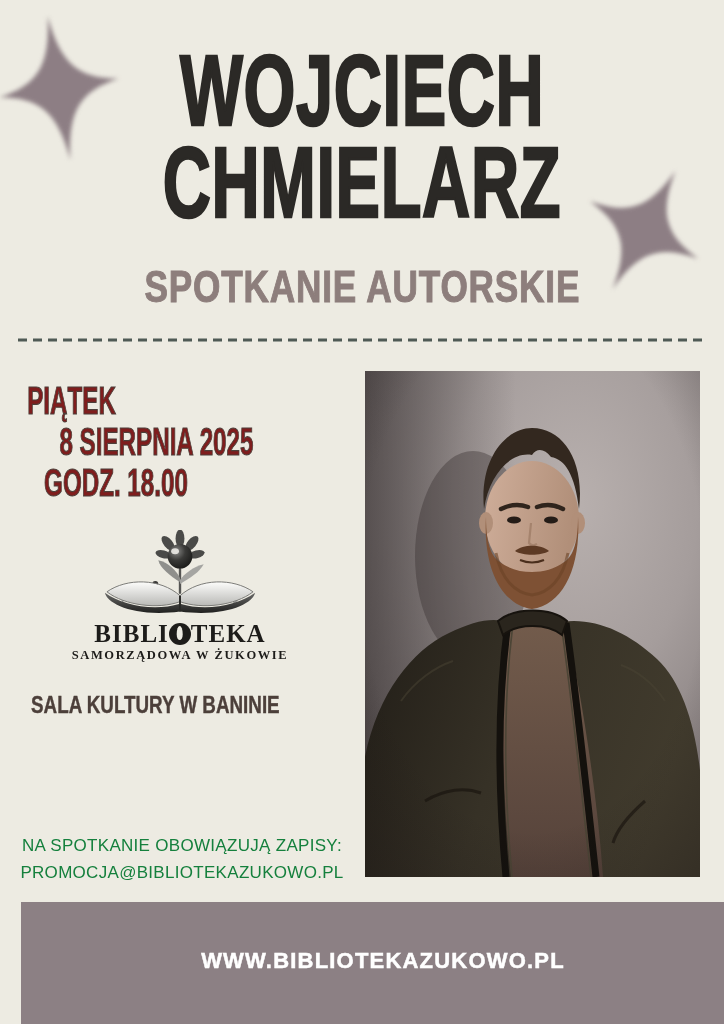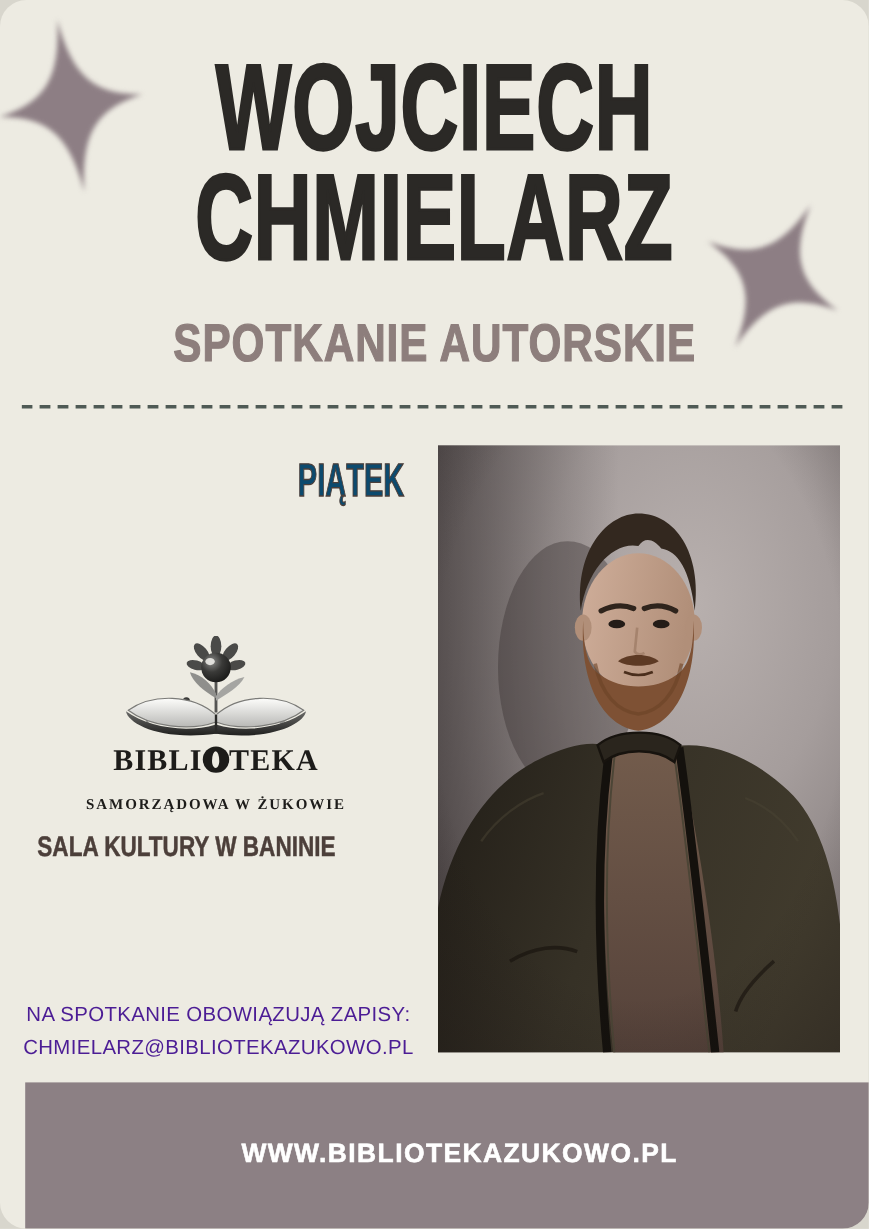--- a/index.html
+++ b/index.html
@@ -1,17 +1,17 @@
 <!DOCTYPE html>
 <html><head>
 <meta charset="utf-8">
 <style>
   html,body{margin:0;padding:0;}
   body{font-family:"Liberation Sans",sans-serif;background:#d8d6cd;}
-  .poster{position:relative;width:724px;height:1024px;overflow:hidden;background:#edebe2;margin:0 auto;border-radius:22px;}
+  .poster{position:relative;width:724px;height:1024px;overflow:hidden;background:#edebe2;margin:0 auto;}
 
   
   .star{position:absolute;pointer-events:none;filter:blur(2.2px);}
   .star svg{display:block;}
   .star-tl{left:-4px;top:12px;width:126px;height:152px;transform:rotate(-9deg);}
   .star-r{left:580px;top:160px;width:128px;height:140px;transform:rotate(28deg);}
 
   
   .cond{display:inline-block;transform-origin:50% 50%;white-space:nowrap;}
 
@@ -20,45 +20,45 @@
          -webkit-text-stroke:2.6px #2b2926;letter-spacing:1px;}
   .title .cond{transform:scaleX(0.66);}
 
   .subtitle{position:absolute;left:0;top:262px;width:724px;text-align:center;
             color:#8d7e7c;font-weight:bold;font-size:44px;
             -webkit-text-stroke:1px #8d7e7c;letter-spacing:1px;}
   .subtitle .cond{transform:scaleX(0.80);}
 
   .divider{position:absolute;left:18px;top:330px;width:688px;height:8px;}
 
-  .when{position:absolute;left:0;top:380px;width:364px;text-align:right;
-        color:#0c4a6e;font-weight:bold;font-size:39px;line-height:41px;
+  .when{position:absolute;left:0;top:380px;width:364px;text-align:left;
+        color:#7f1d1d;font-weight:bold;font-size:39px;line-height:41px;
         -webkit-text-stroke:1.1px #4c3f3a;}
   .when .cond{transform:scaleX(0.62);}
 
   .logo{position:absolute;left:0;top:530px;width:360px;text-align:center;}
   .logo-graphic{width:158px;height:92px;display:block;margin:0 auto;}
   .logo-name{font-family:"Liberation Serif",serif;font-weight:bold;font-size:25px;
              color:#1d1c1a;letter-spacing:1px;line-height:24px;}
   .logo-o{display:inline-block;position:relative;width:0.88em;height:0.88em;
           background:#1d1c1a;border-radius:50%;color:transparent;vertical-align:-0.10em;
           overflow:hidden;}
   .logo-o::after{content:"";position:absolute;left:50%;top:16%;width:30%;height:64%;
           background:#edebe2;border-radius:50% 50% 50% 50% / 62% 62% 42% 42%;
           transform:translateX(-50%);}
   .logo-sub{font-family:"Liberation Serif",serif;font-weight:bold;font-size:12.5px;
-            color:#1d1c1a;letter-spacing:1.6px;margin-top:16px;}
+            color:#1d1c1a;letter-spacing:1.6px;margin-top:2px;}
 
   .venue{position:absolute;left:0;top:692px;width:364px;text-align:left;
          color:#4c3f3a;font-weight:bold;font-size:23.5px;line-height:26px;
          -webkit-text-stroke:0.4px #4c3f3a;}
   .venue .cond{transform:scaleX(0.80);}
 
   .register{position:absolute;left:0;top:832px;width:364px;text-align:center;
-            color:#4c1d95;font-size:17px;line-height:27px;letter-spacing:0.3px;}
+            color:#15803d;font-size:17px;line-height:27px;letter-spacing:0.3px;}
 
   .photo{position:absolute;left:365px;top:371px;width:335px;height:506px;}
   .photo svg{display:block;width:335px;height:506px;}
 
   .footer{position:absolute;left:0;top:902px;width:724px;height:122px;background:#8c8084;margin-left:21px;}
   .footer-text{position:absolute;left:0;top:46px;width:724px;text-align:center;
                color:#ffffff;font-weight:bold;font-size:22px;letter-spacing:1.2px;
                -webkit-text-stroke:0.5px #ffffff;}
 </style>
 </head>
@@ -87,20 +87,22 @@
   </div>
 
   <div class="divider">
     <svg width="688" height="8" viewBox="0 0 688 8">
       <line x1="0" y1="4" x2="688" y2="4" stroke="#4f5a55" stroke-width="3" stroke-dasharray="9 6"></line>
     </svg>
   </div>
 
   <div class="when">
     <div><span class="cond">PIĄTEK</span></div>
+    <div><span class="cond">8 SIERPNIA 2025</span></div>
+    <div><span class="cond">GODZ. 18.00</span></div>
   </div>
 
   <div class="logo">
     <svg class="logo-graphic" viewBox="0 0 160 92">
       <defs>
         <linearGradient id="pg" x1="0" y1="0" x2="0" y2="1">
           <stop offset="0" stop-color="#fdfdfb"></stop>
             <stop offset="1" stop-color="#b9b9b6"></stop>
         </linearGradient>
         <linearGradient id="bk" x1="0" y1="0" x2="0" y2="1">
@@ -153,21 +155,21 @@
     <div class="logo-name"><span>BIBLI</span><span class="logo-o">O</span><span>TEKA</span></div>
     <div class="logo-sub">SAMORZĄDOWA W ŻUKOWIE</div>
   </div>
 
   <div class="venue">
     <div><span class="cond">SALA KULTURY W BANINIE</span></div>
   </div>
 
   <div class="register">
     <div>NA SPOTKANIE OBOWIĄZUJĄ ZAPISY:</div>
-    <div>CHMIELARZ@BIBLIOTEKAZUKOWO.PL</div>
+    <div>PROMOCJA@BIBLIOTEKAZUKOWO.PL</div>
   </div>
 
   <div class="photo">
     <svg viewBox="0 0 335 506" preserveAspectRatio="none">
       <defs>
         <radialGradient id="wall" cx="0.63" cy="0.26" r="0.95">
           <stop offset="0" stop-color="#b8b0ae"></stop>
           <stop offset="0.38" stop-color="#a59d9c"></stop>
           <stop offset="0.72" stop-color="#847c7c"></stop>
           <stop offset="1" stop-color="#5e5757"></stop>

